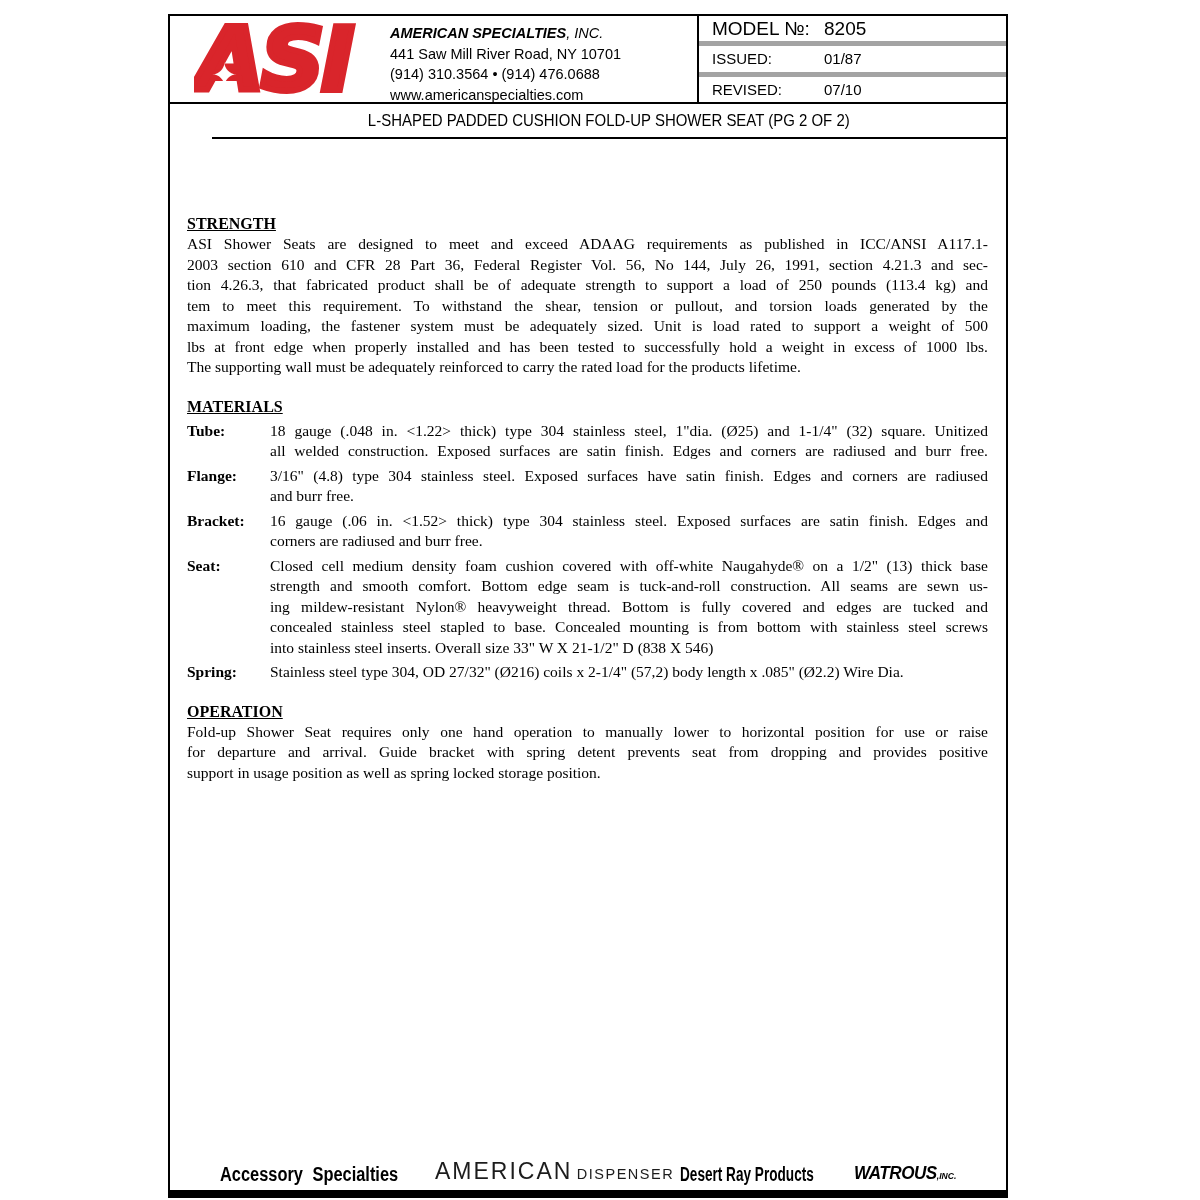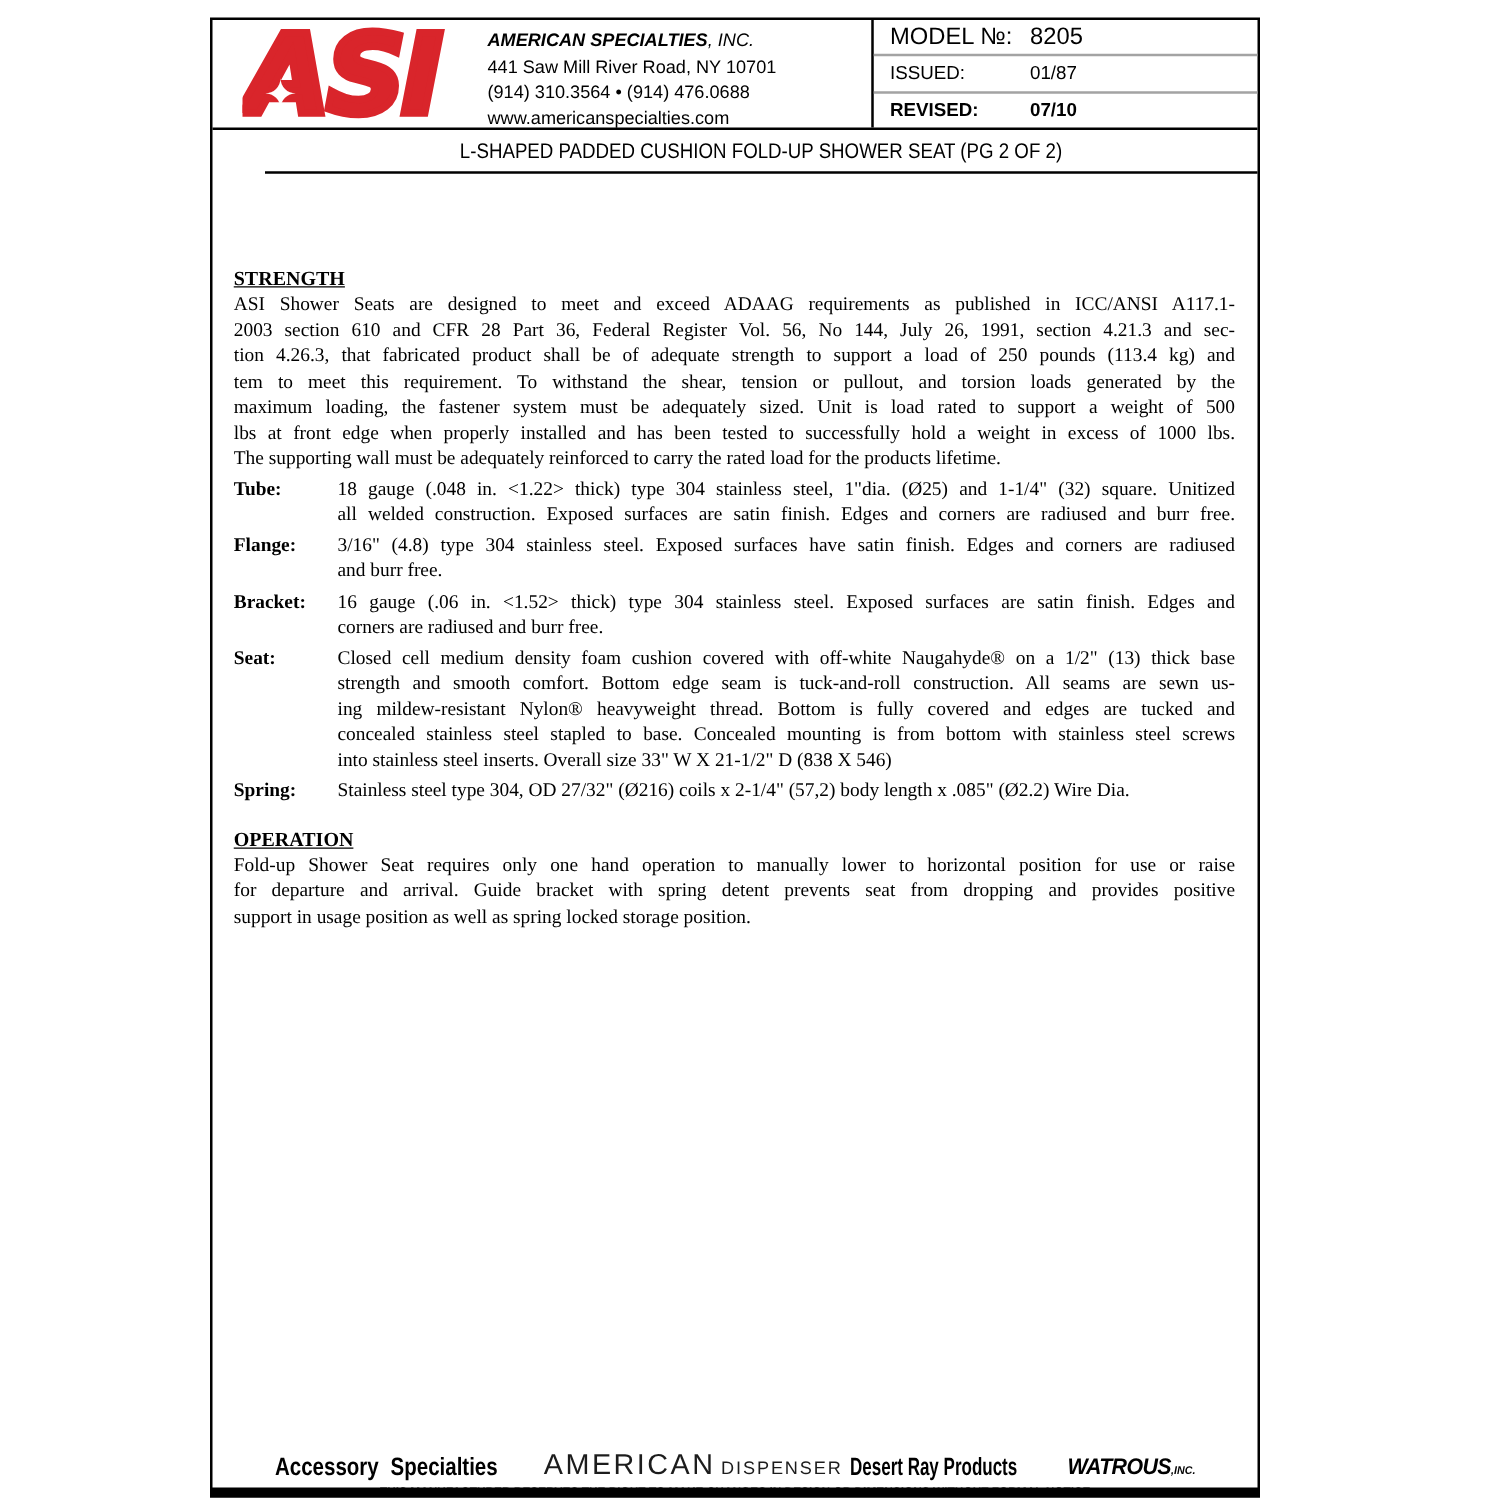--- a/index.html
+++ b/index.html
@@ -15,22 +15,22 @@
   .logo svg{display:block;}
   .logo-text{font-family:"DejaVu Sans", sans-serif;font-weight:700;font-style:italic;
              letter-spacing:-3px;}
   .logo-star{font-family:"DejaVu Sans", sans-serif;}
   .company{position:absolute;left:220px;top:7px;font-family:"Liberation Sans", sans-serif;
            font-size:14.5px;line-height:20.5px;white-space:nowrap;}
   .company .name{font-weight:bold;font-style:italic;}
   .company .name-rest{font-weight:normal;font-style:italic;}
   .header-right{flex:1;border-left:2px solid #000;display:flex;flex-direction:column;
                 font-family:"Liberation Sans", sans-serif;}
-  .info-row{flex:1;display:flex;align-items:center;border-bottom:2px solid #a3a3a3;padding-left:13px;}
-  .info-row:last-child{border-bottom:none;font-weight:bold;}
+  .info-row{flex:1;display:flex;align-items:center;border-bottom:5px solid #a3a3a3;padding-left:13px;}
+  .info-row:last-child{border-bottom:none;}
   .info-row .lbl{width:112px;flex-shrink:0;}
   .info-row.big{font-size:19px;}
   .info-row.small{font-size:15px;}
 
   
   .title-bar{height:33px;border-bottom:2px solid #000;display:flex;align-items:center;
              justify-content:center;font-family:"Liberation Sans", sans-serif;margin-left:42px;}
   .title-inner{display:inline-block;font-size:17px;transform:scaleX(0.88);white-space:nowrap;}
 
   
@@ -111,20 +111,21 @@
       <div class="para">
         <div class="line">ASI Shower Seats are designed to meet and exceed ADAAG requirements as published in ICC/ANSI A117.1-</div>
         <div class="line">2003 section 610 and CFR 28 Part 36, Federal Register Vol. 56, No 144, July 26, 1991, section 4.21.3 and sec-</div>
         <div class="line">tion 4.26.3, that fabricated product shall be of adequate strength to support a load of 250 pounds (113.4 kg) and</div>
         <div class="line">tem to meet this requirement.  To withstand the shear, tension or pullout, and torsion loads generated by the</div>
         <div class="line">maximum loading, the fastener system must be adequately sized.  Unit is load rated to support a weight of 500</div>
         <div class="line">lbs at front edge when properly installed and has been tested to successfully hold a weight in excess of 1000 lbs.</div>
         <div class="line end">The supporting wall must be adequately reinforced to carry the rated load for the products lifetime.</div>
       </div>
 
+      <div class="sec-h-wrap mt18"><h2 class="sec-h">MATERIALS</h2></div>
 
       <div class="mat-item">
         <div class="mat-label">Tube:</div>
         <div class="mat-text">
           <div class="line">18 gauge (.048 in. &lt;1.22&gt; thick) type 304 stainless steel, 1"dia. (Ø25) and 1-1/4" (32) square.  Unitized</div>
           <div class="line">all welded construction.  Exposed surfaces are satin finish.  Edges and corners are radiused and burr free.</div>
         </div>
       </div>
 
       <div class="mat-item">

